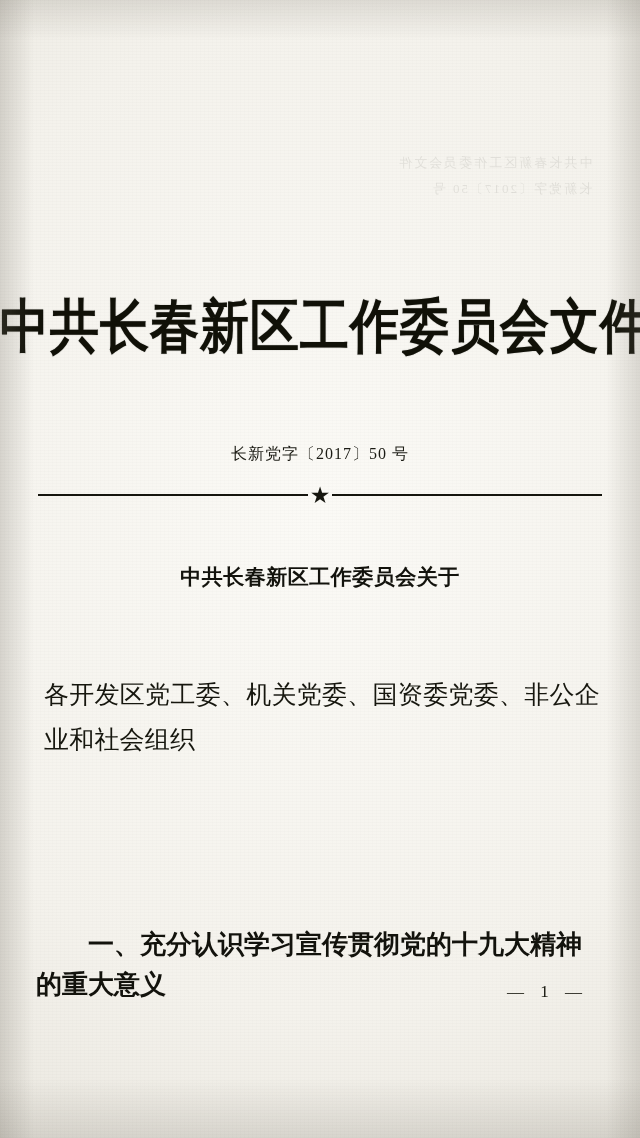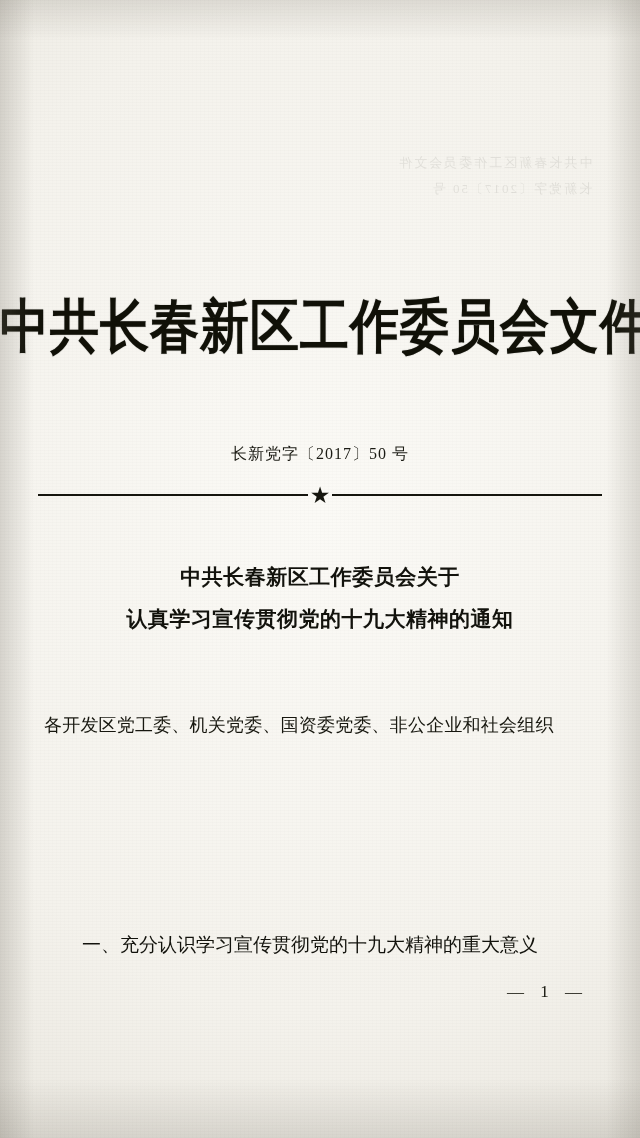--- a/index.html
+++ b/index.html
@@ -144,38 +144,38 @@
     line-height: 42px;
     letter-spacing: 0.5px;
     color: #13130d;
   }
   .title div { white-space: nowrap; }
 
   
   .body-text {
     position: absolute;
     left: 44px;
-    top: 703px;
+    top: 672px;
     width: 556px;
-    font-size: 18px;
+    font-size: 25px;
     line-height: 45px;
     letter-spacing: 0.2px;
     color: #17170f;
     text-align: justify;
   }
   .body-text p { margin: 0; }
   .body-text p.indent { text-indent: 2em; }
 
   .section-heading {
     position: absolute;
-    left: 44px;
+    left: 36px;
     top: 925px;
     width: 556px;
-    font-size: 19px;
-    font-weight: normal;
+    font-size: 26px;
+    font-weight: bold;
     line-height: 40px;
     text-indent: 2em;
     color: #13130d;
   }
 
   
   .page-number {
     position: absolute;
     right: 52px;
     top: 982px;
@@ -212,21 +212,20 @@
     <div class="docnum">长新党字〔2017〕50 号</div>
 
     <div class="rule-wrap">
       <div class="rule-line left"></div>
       <div class="star">★</div>
       <div class="rule-line right"></div>
     </div>
 
     <div class="title">
       <div>中共长春新区工作委员会关于</div>
-      <div>认真学习宣传贯彻党的十九大精神的通知</div>
     </div>
 
     <div class="body-text">
       <p>各开发区党工委、机关党委、国资委党委、非公企业和社会组织</p>
     </div>
 
     <div class="section-heading">一、充分认识学习宣传贯彻党的十九大精神的重大意义</div>
 
     <div class="page-number">— 1 —</div>
   </div>

